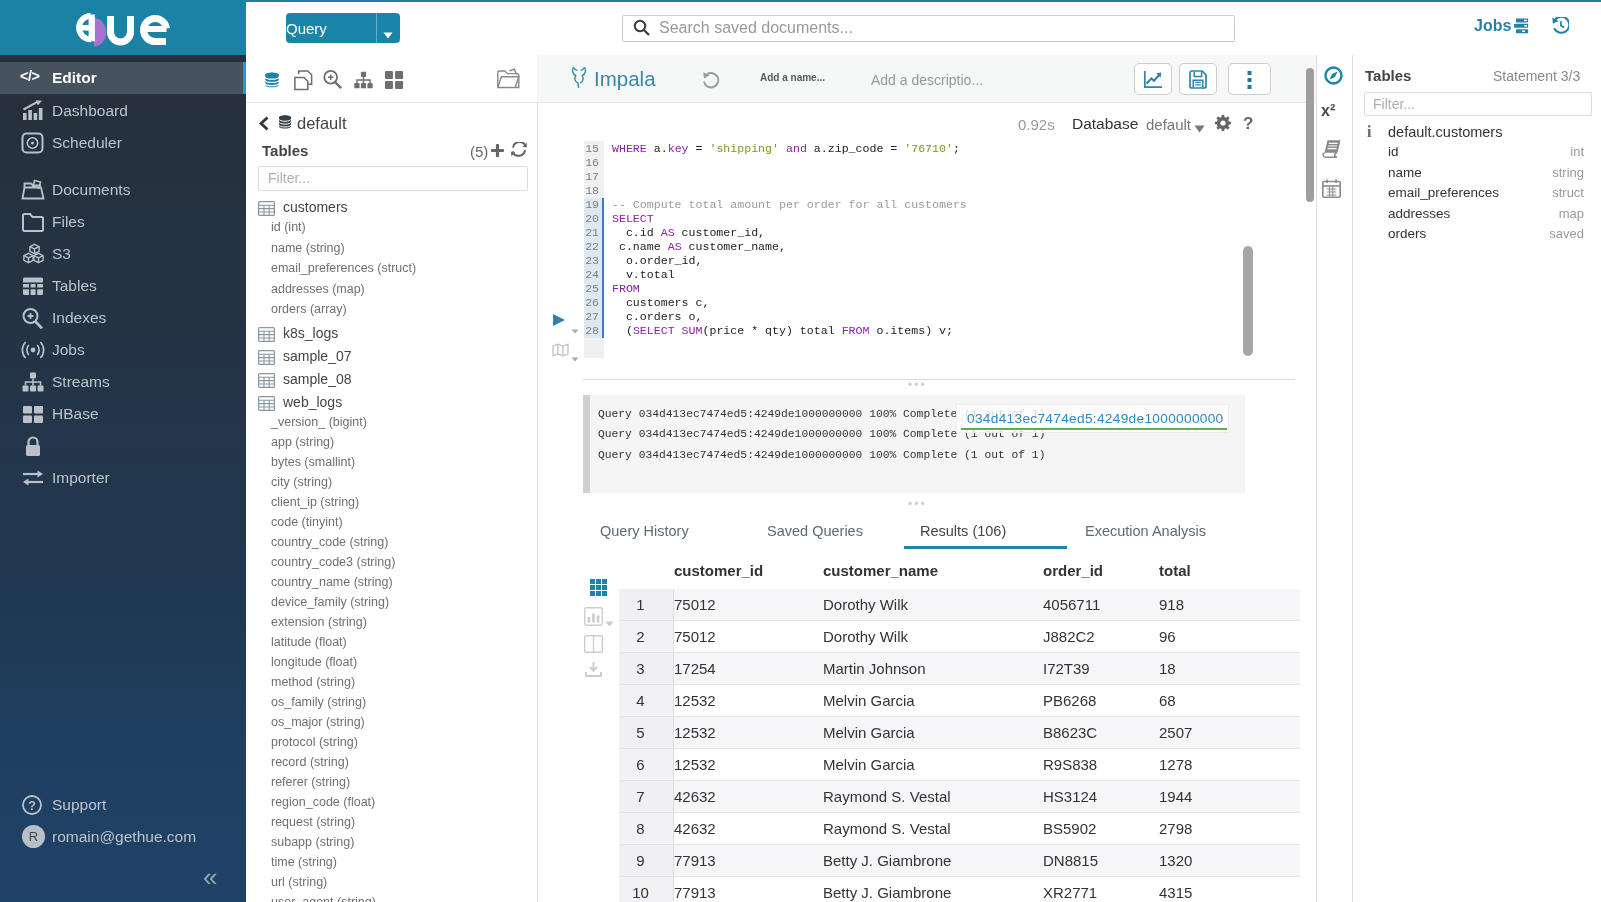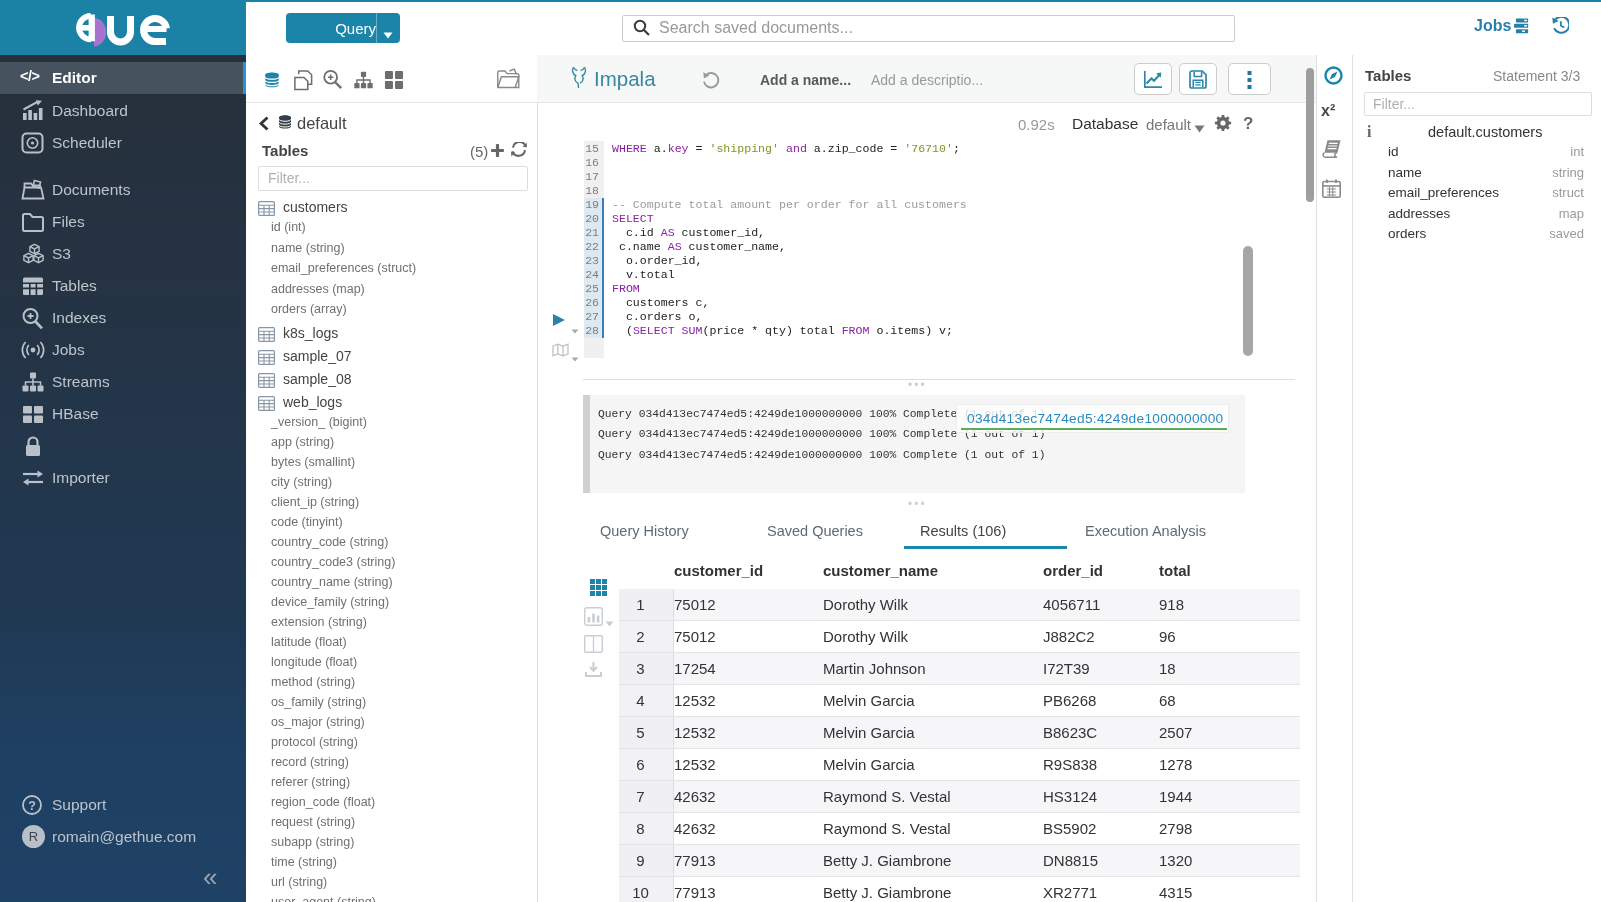--- a/index.html
+++ b/index.html
@@ -19,35 +19,35 @@
 
 #topline { left:246px; top:0; width:1355px; height:2px; background:#1b82a5; }
 #topbar { left:246px; top:2px; width:1355px; height:53px; background:#fff; }
 #searchbox { left:622px; top:15px; width:613px; height:27px; border:1px solid #ccc; border-radius:2px; background:#fff; }
 #searchph { left:659px; top:19px; font-size:16px; color:#999; }
 #jobslbl { left:1474px; top:17px; font-size:16px; font-weight:bold; color:#2581ac; }
 
 
 #lpanel { left:246px; top:55px; width:292px; height:847px; background:#fff; border-right:1px solid #e0e0e0; border-top:1px solid #e4e4e4; }
 #querybtn { left:286px; top:13px; width:114px; height:30px; background:#1a85a9; border-radius:4px; color:#fff; font-size:15px; }
-#querybtn .txt { position:absolute; left:0; top:7px; width:90px; text-align:right; }
+#querybtn .txt { position:absolute; left:0; top:7px; width:90px; text-align:left; }
 #querybtn .sep { position:absolute; left:90px; top:0; width:1px; height:30px; background:rgba(255,255,255,.35); }
 #licons { left:246px; top:55px; width:291px; height:48px; border-bottom:1px solid #e5e5e5; background:#fff; }
 .filterbox { position:absolute; border:1px solid #ddd; border-radius:2px; background:#fff; }
 .filterph { position:absolute; color:#b0b0b0; font-size:14px; }
 #tbl-hdr { left:262px; top:142px; font-size:15px; font-weight:bold; color:#444; }
 #tbl-count { left:470px; top:143px; font-size:15px; color:#666; }
 .tline { position:absolute; left:277px; font-size:14px; color:#444; white-space:nowrap; }
 .tline .gic { margin-right:6px; }
 .cline { position:absolute; left:271px; font-size:12.5px; color:#707070; white-space:nowrap; }
 
 
 #mainbar { left:537px; top:55px; width:779px; height:48px; background:#f6f7f7; border-bottom:1px solid #e5e5e5; }
 #impala-title { left:594px; top:67px; font-size:20.5px; color:#3a87a4; }
-#addname { left:760px; top:72px; font-size:14px; font-weight:bold; color:#595959; }
+#addname { left:760px; top:72px; font-size:10px; font-weight:bold; color:#595959; }
 #adddesc { left:871px; top:72px; font-size:14px; color:#999; }
 #stats { left:1018px; top:116px; font-size:15px; color:#999; }
 #dblbl { left:1072px; top:115px; font-size:15.5px; color:#333; }
 #dbval { left:1146px; top:116px; font-size:15px; color:#777; }
 
 
 #gutter { left:584px; top:141px; width:20px; height:217px; background:#f0f0f0; }
 .gnum { position:absolute; width:16px; text-align:right; font-family:"Liberation Mono",monospace; font-size:11.5px; color:#7e7e7e; line-height:14px; }
 .gsel { position:absolute; left:584px; width:20px; background:#dde8f0; border-right:2px solid #3a7cb5; box-sizing:border-box; }
 .cline2 { position:absolute; left:612px; font-family:"Liberation Mono",monospace; font-size:11.6px; line-height:14px; color:#222; white-space:pre; }
@@ -72,21 +72,21 @@
 .rrow.odd { background:#f6f6f8; }
 .rnum { position:absolute; left:0; top:0; width:55px; height:31px; background:#f2f2f4; border-right:1px solid #ddd; text-align:center; padding-right:11px; line-height:31px; font-size:15px; color:#333; }
 .rrow.odd .rnum { background:#f0f0f2; }
 .rc { position:absolute; top:0; height:31px; line-height:31px; font-size:15px; color:#333; }
 
 
 #rrail { left:1316px; top:55px; width:36px; height:847px; background:#fff; border-left:1px solid #e0e0e0; }
 #rpanel { left:1352px; top:55px; width:249px; height:847px; background:#fff; border-left:1px solid #e0e0e0; }
 #rtables { left:1365px; top:67px; font-size:15px; font-weight:bold; color:#444; }
 #rstmt { left:1493px; top:68px; font-size:14px; color:#888; }
-#rtbl-name { left:1388px; top:124px; font-size:14.5px; color:#333;margin-left:40px; }
+#rtbl-name { left:1388px; top:124px; font-size:14.5px; color:#333; }
 .rcol { position:absolute; left:1388px; font-size:13.5px; color:#333; }
 .rtype { position:absolute; font-size:13px; color:#9a9a9a; text-align:right; right:17px; }
 </style>
 </head>
 <body>
 <div id="stage">
 
   <div class="abs" id="sidebar">
       <div class="navitem" id="nav-editor" style="top:62px">
         <span class="ic"></span>

